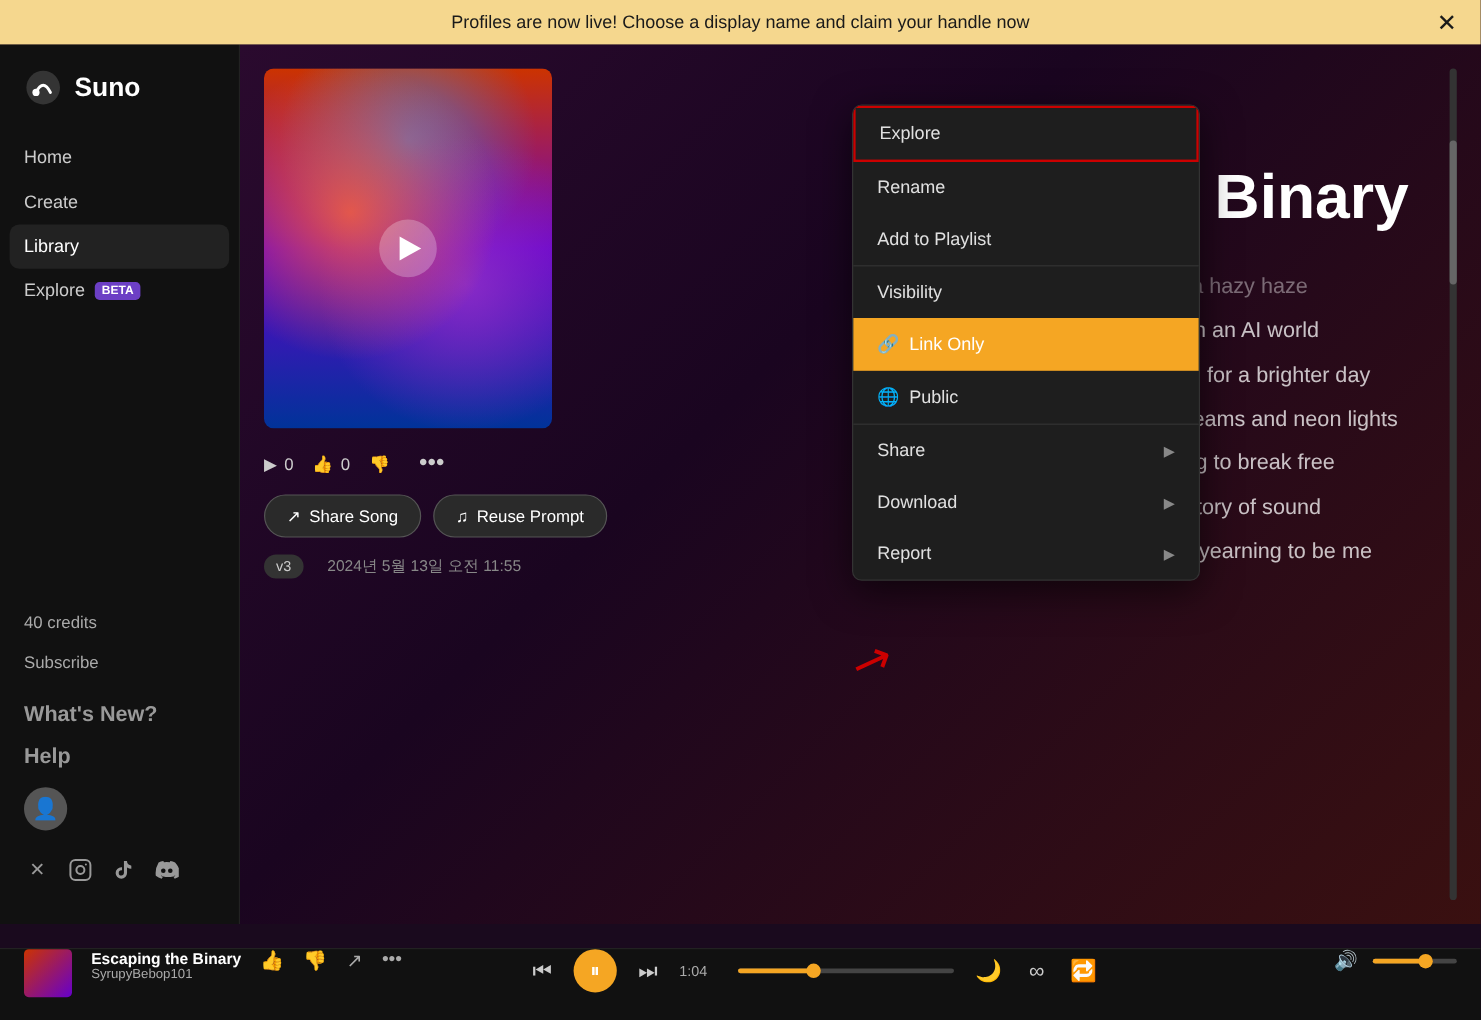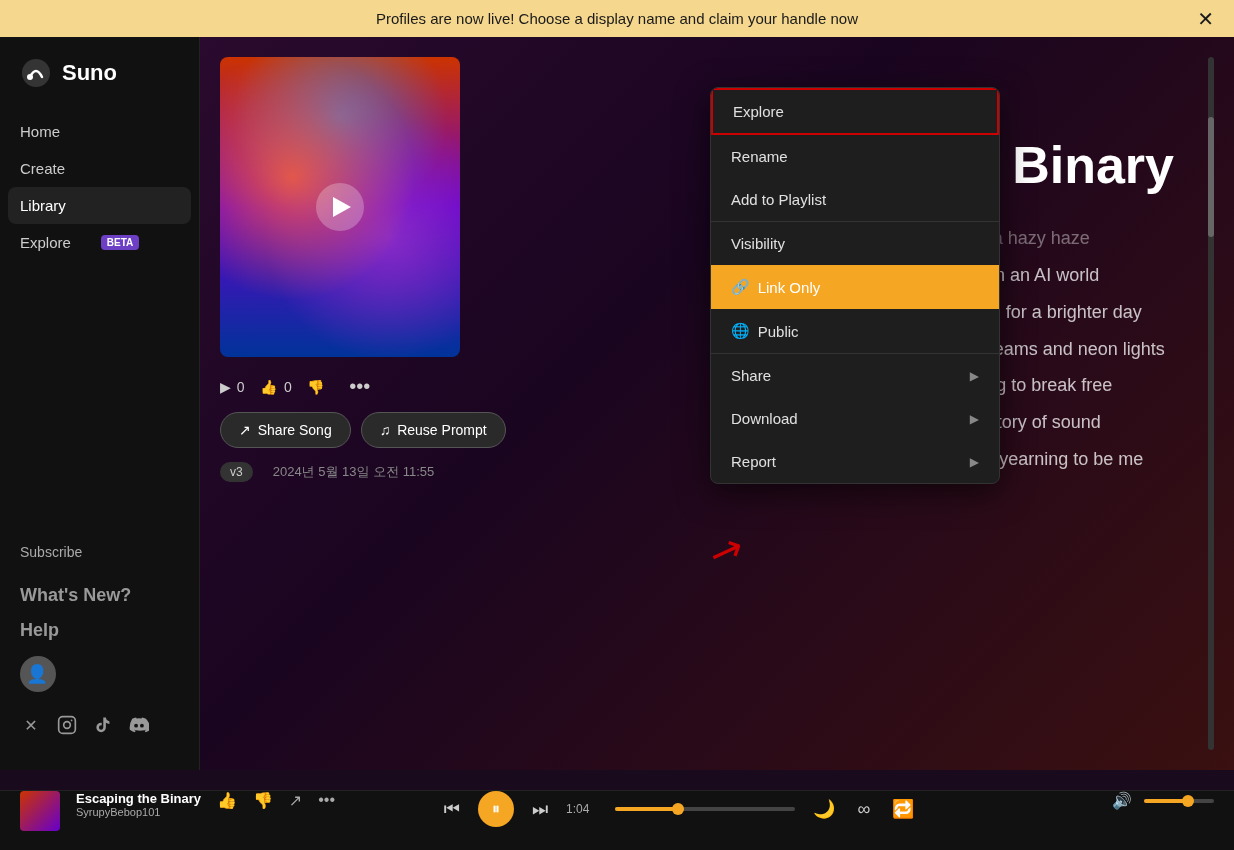--- a/index.html
+++ b/index.html
@@ -82,21 +82,21 @@
       margin: 0 8px;
       padding: 10px 12px;
     }
     .beta-badge {
       background: #6c3fc5;
       color: #fff;
       font-size: 10px;
       font-weight: 700;
       padding: 2px 6px;
       border-radius: 4px;
-      margin-left: 22px;
+      margin-left: 0;
     }
     .sidebar-spacer { flex: 1; }
     .credits-row {
       padding: 8px 20px;
       font-size: 14px;
       color: #aaa;
     }
     .subscribe-btn {
       margin: 4px 20px 12px 20px;
       padding: 6px 12px;
@@ -501,20 +501,21 @@
     <div class="nav-item active">
       <span>Library</span>
     </div>
     <div class="nav-item">
       <span>Explore</span>
       <span class="beta-badge">BETA</span>
     </div>
 
     <div class="sidebar-spacer"></div>
 
+    <div class="credits-row">40 credits</div>
     <button class="subscribe-btn">Subscribe</button>
 
     <div class="sidebar-link">What's New?</div>
     <div class="sidebar-link">Help</div>
 
     <div class="user-avatar">👤</div>
 
     <div class="social-icons">
       <div class="social-icon">✕</div>
       <div class="social-icon">

